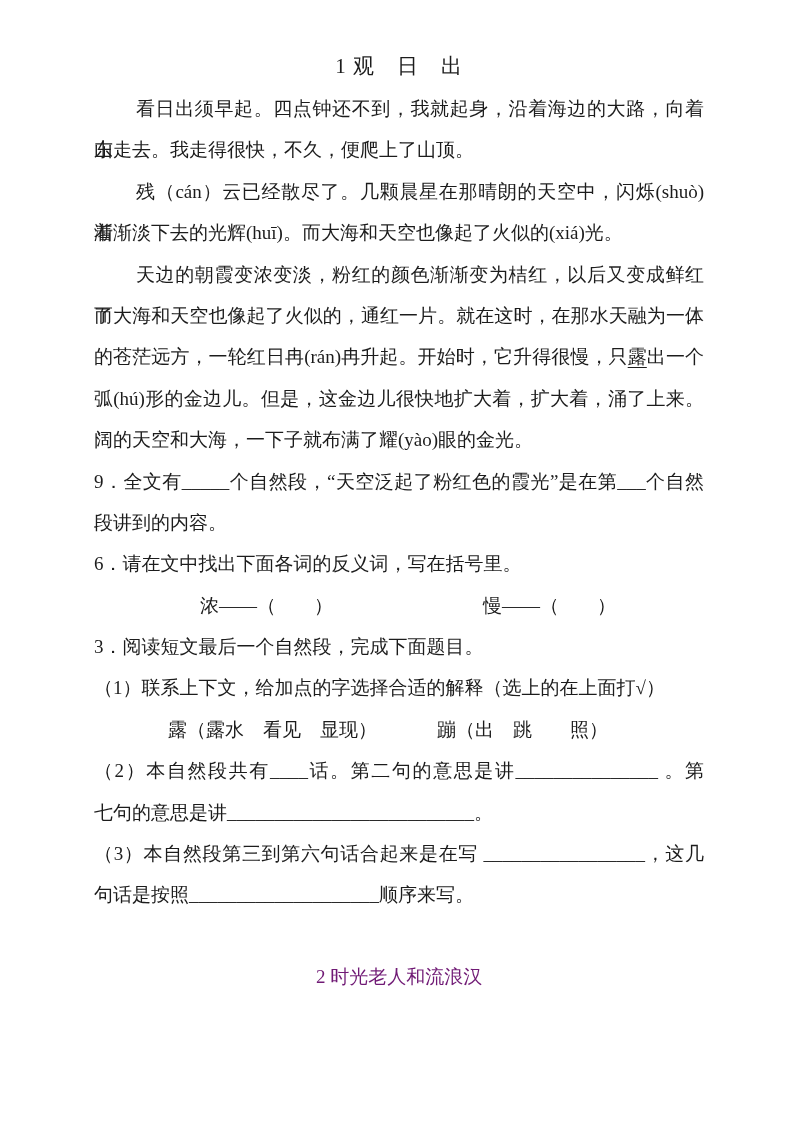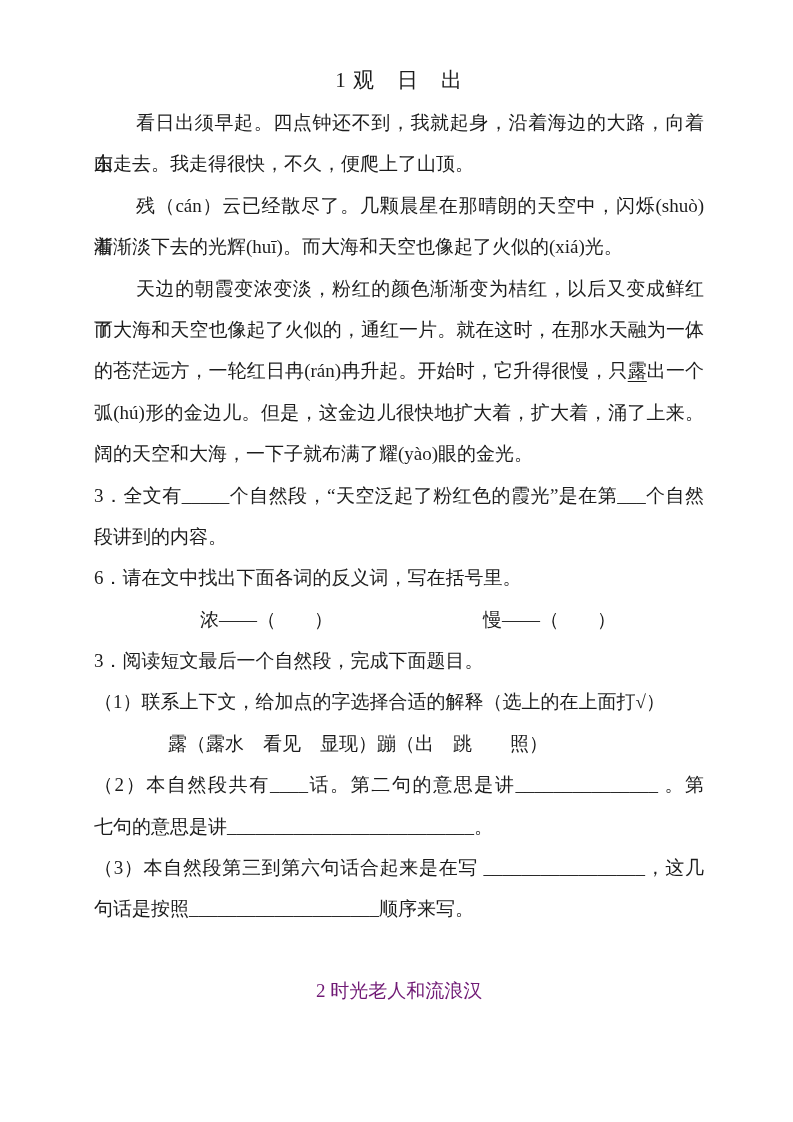--- a/index.html
+++ b/index.html
@@ -12,21 +12,21 @@
     width: 793px;
     height: 1122px;
     background: #ffffff;
     overflow: hidden;
     font-family: "Liberation Serif", "DejaVu Serif", serif;
     color: #1c1c1c;
   }
   .content {
     position: absolute;
     left: 94px;
-    top: 58px;
+    top: 44px;
     width: 610px;
   }
   .title {
     height: 44px;
     line-height: 44px;
     font-size: 21px;
     text-align: center;
     letter-spacing: 1px;
   }
   .line {
@@ -46,20 +46,21 @@
     text-underline-offset: 4px;
   }
   .row-antonyms {
     display: flex;
     padding-left: 106px;
     gap: 150px;
   }
   .row-options {
     display: flex;
     padding-left: 74px;
+    gap: 60px;
   }
   .footer {
     margin-top: 40px;
     height: 41.4px;
     line-height: 41.4px;
     font-size: 19px;
     text-align: center;
     color: #701a75;
   }
 </style>
@@ -76,21 +77,21 @@
 
     <div class="line fill indent">残（cán）云已经散尽了。几颗晨星在那晴朗的天空中，闪烁(shuò)着</div>
     <div class="line">渐渐淡下去的光辉(huī)。而大海和天空也像起了火似的(xiá)光。</div>
 
     <div class="line fill indent">天边的朝霞变浓变淡，粉红的颜色渐渐变为桔红，以后又变成鲜红了。</div>
     <div class="line fill">而大海和天空也像起了火似的，通红一片。就在这时，在那水天融为一体</div>
     <div class="line fill"><span>的苍茫远方，一轮红日冉(rán)冉升起。开始时，它升得很慢，只</span><span class="mark">露</span><span>出一个</span></div>
     <div class="line fill">弧(hú)形的金边儿。但是，这金边儿很快地扩大着，扩大着，涌了上来。</div>
     <div class="line">阔的天空和大海，一下子就布满了耀(yào)眼的金光。</div>
 
-    <div class="line fill">3．全文有_____个自然段，“天空泛起了粉红色的霞光”是在第___个自然</div>
+    <div class="line fill">9．全文有_____个自然段，“天空泛起了粉红色的霞光”是在第___个自然</div>
     <div class="line">段讲到的内容。</div>
 
     <div class="line">6．请在文中找出下面各词的反义词，写在括号里。</div>
 
     <div class="line row-antonyms">
       <span>浓——（　　）</span>
       <span>慢——（　　）</span>
     </div>
 
     <div class="line">3．阅读短文最后一个自然段，完成下面题目。</div>

